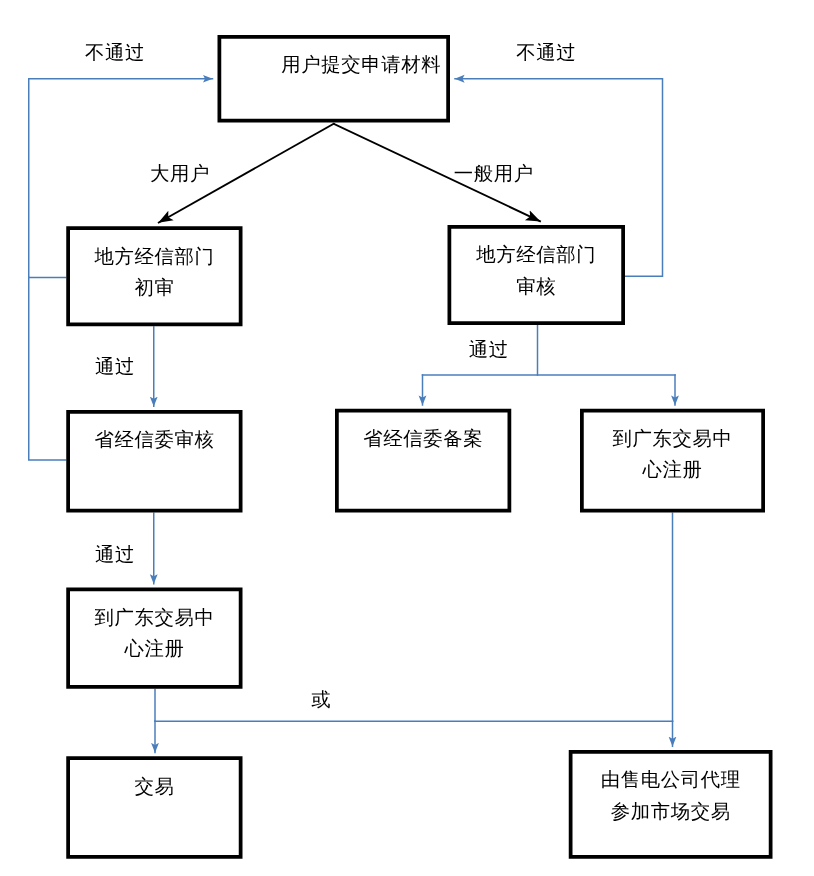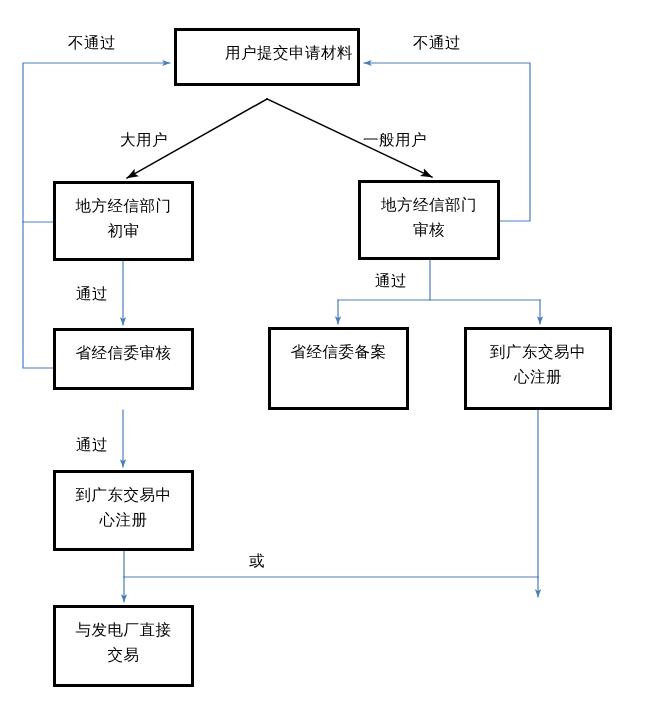--- a/index.html
+++ b/index.html
@@ -100,57 +100,60 @@
     </g>
 
     <g stroke="#000000" stroke-width="1.5" fill="none" stroke-linecap="square">
 
       <path d="M 267,99 L 127,178" marker-end="url(#arrow-black)"></path>
 
       <path d="M 267,99 L 432,177" marker-end="url(#arrow-black)"></path>
     </g>
   </svg>
 
-  <div class="node" style="left:174px; top:28px; width:186px; height:58px;padding-left:44px;">
+  <div class="node" style="left:174px; top:28px; width:186px; height:70px;padding-left:44px;">
     <span class="line">用户提交申请材料</span>
   </div>
 
   <div class="node" style="left:53px; top:181px; width:141px; height:80px;">
     <span class="line">地方经信部门</span>
     <span class="line">初审</span>
   </div>
 
   <div class="node" style="left:358px; top:180px; width:142px; height:80px;">
     <span class="line">地方经信部门</span>
     <span class="line">审核</span>
   </div>
 
-  <div class="node" style="left:53px; top:328px; width:141px; height:62px;">
+  <div class="node" style="left:53px; top:328px; width:141px; height:82px;">
     <span class="line">省经信委审核</span>
   </div>
 
   <div class="node" style="left:268px; top:327px; width:141px; height:83px;font-family:Liberation Serif, serif;">
     <span class="line">省经信委备案</span>
   </div>
 
   <div class="node" style="left:464px; top:327px; width:148px; height:83px;">
     <span class="line">到广东交易中</span>
     <span class="line">心注册</span>
   </div>
 
   <div class="node" style="left:53px; top:470px; width:141px; height:81px;">
     <span class="line">到广东交易中</span>
     <span class="line">心注册</span>
   </div>
 
   <div class="node" style="left:53px; top:605px; width:141px; height:82px;">
-    <span class="line">与发电厂直接</span>
     <span class="line">交易</span>
   </div>
 
+  <div class="node" style="left:455px; top:600px; width:163px; height:87px;">
+    <span class="line">由售电公司代理</span>
+    <span class="line">参加市场交易</span>
+  </div>
 
   <div class="edge-label" style="left:68px; top:34px;">不通过</div>
 
   <div class="edge-label" style="left:413px; top:34px;">不通过</div>
 
   <div class="edge-label" style="left:120px; top:131px;text-align:center;">大用户</div>
 
   <div class="edge-label" style="left:363px; top:131px;">一般用户</div>
 
   <div class="edge-label" style="left:76px; top:285px;">通过</div>

